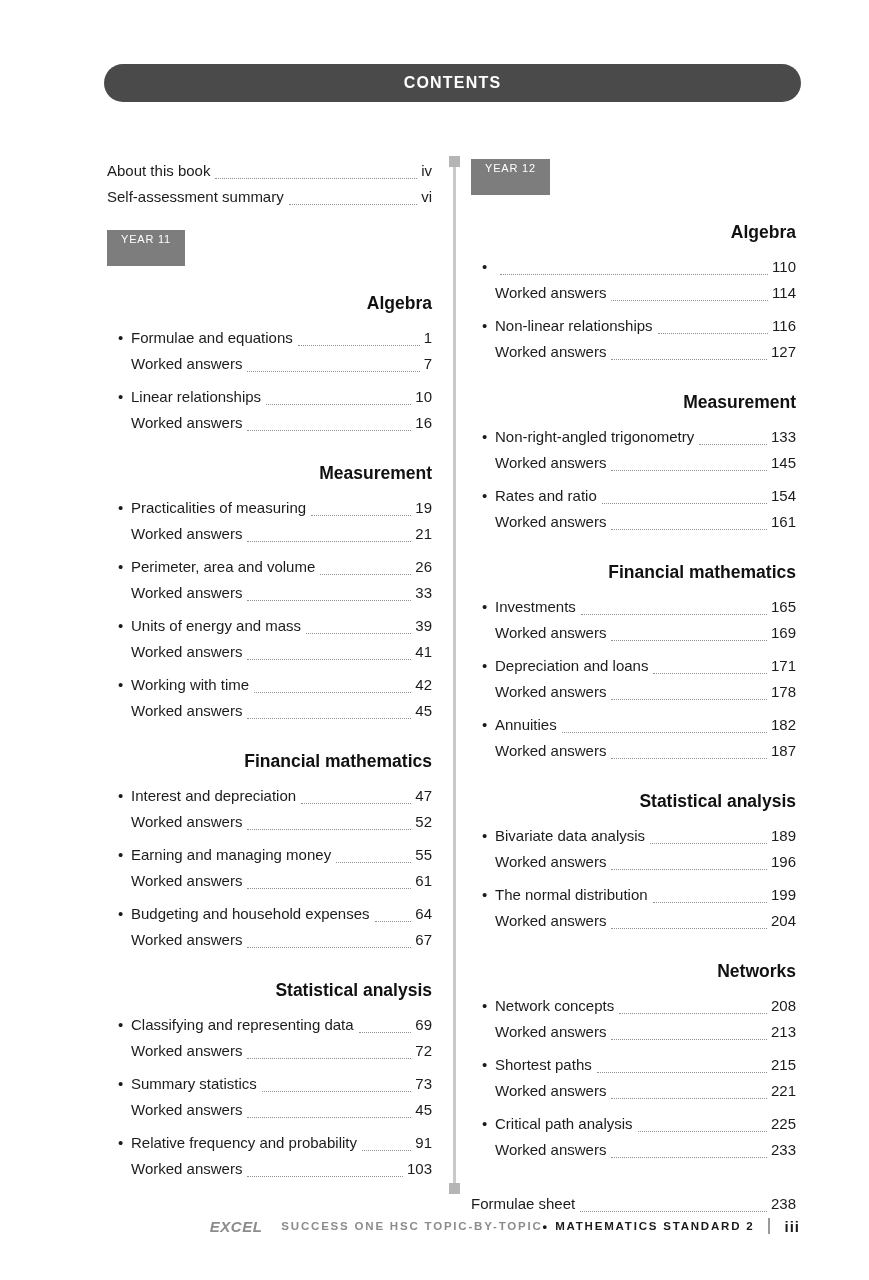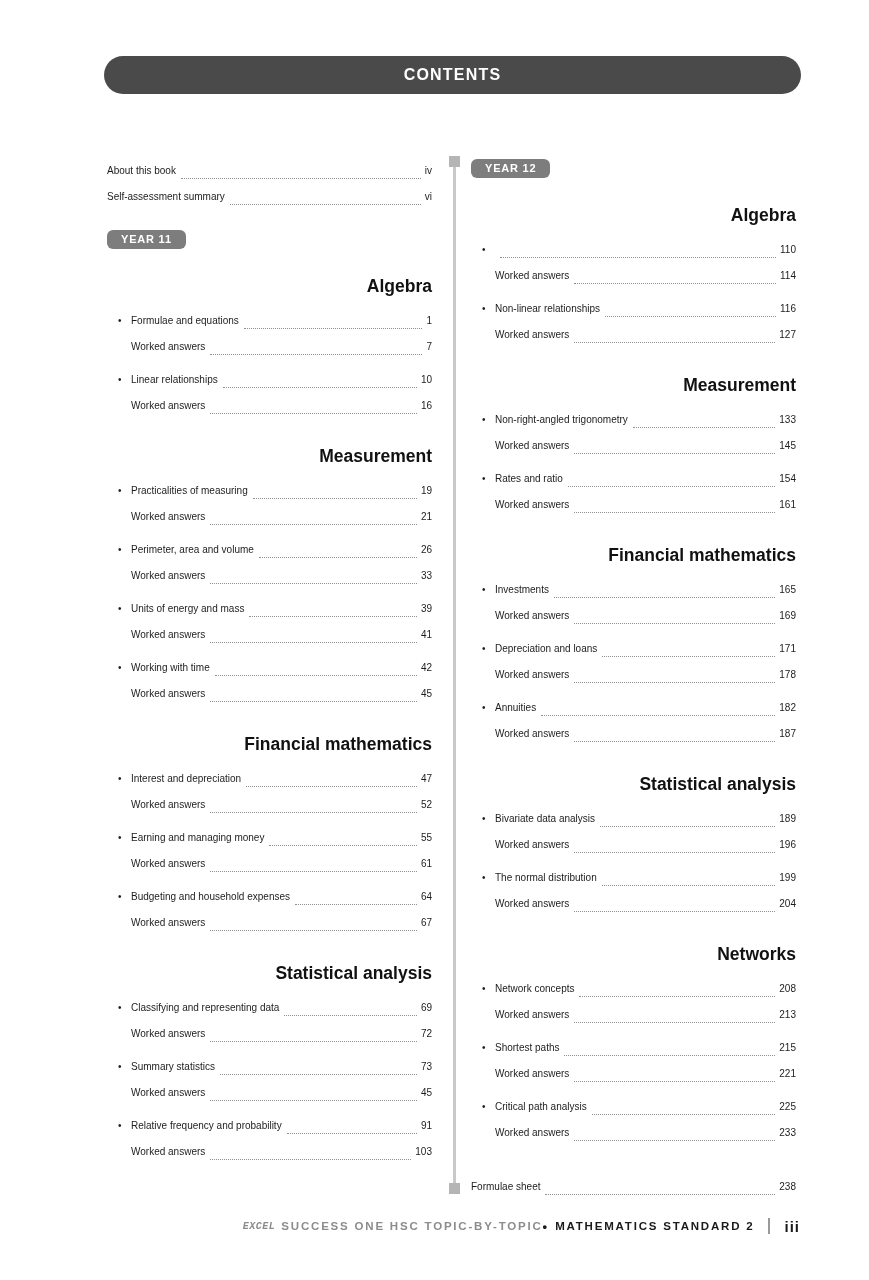--- a/index.html
+++ b/index.html
@@ -9,21 +9,21 @@
   html,body{margin:0;padding:0;}
   body{
     width:869px;height:1280px;position:relative;background:#fff;
     font-family:"Liberation Sans", sans-serif;color:var(--text);
     overflow:hidden;
   }
   .page{position:absolute;inset:0;background:#fff;}
 
   
   .contents-bar{
-    position:absolute;left:104px;right:68px;top:56px;height:38px;
+    position:absolute;left:104px;right:68px;top:64px;height:38px;
     background:var(--banner);border-radius:19px;
     display:flex;align-items:center;justify-content:center;
   }
   .contents-bar .title{
     color:#fff;font-weight:bold;font-size:16px;letter-spacing:1.2px;
   }
 
   
   .column{position:absolute;top:158px;width:325px;}
   .col-left{left:107px;}
@@ -31,34 +31,34 @@
 
   
   .divider{position:absolute;left:453px;top:158px;height:1034px;width:3px;background:var(--divider);}
   .divider .cap{position:absolute;left:-4px;width:11px;height:11px;background:var(--divider-cap);}
   .divider .cap-top{top:-2px;}
   .divider .cap-bottom{bottom:-2px;}
 
   
   .badge{
     display:inline-block;background:var(--badge);color:#fff;
-    font-size:11px;font-weight:bold;letter-spacing:0.8px;
-    padding:3px 14px 3px;border-radius:6px;line-height:13px;
+    font-size:11px;font-weight:normal;letter-spacing:0.8px;
+    padding:3px 14px 20px;border-radius:0;line-height:13px;
   }
   .col-left .badge{margin-top:20px;}
   .col-right .badge{margin-top:0px;}
 
   
   .section-heading{
     font-size:17.5px;font-weight:bold;color:#111;
     margin:24px 0 9px;line-height:26px;text-align:right;
   }
 
   
-  .toc-row{display:flex;height:26px;font-size:10px;}
+  .toc-row{display:flex;height:26px;font-size:15px;}
   .toc-row .label{flex:none;line-height:26px;white-space:nowrap;}
   .toc-row .dots{
     flex:1;height:20px;min-width:12px;
     border-bottom:1px dotted var(--leader-dots);
     margin:0 4px 0 5px;
   }
   .toc-row .pnum{flex:none;line-height:26px;text-align:right;}
   .toc-row .bullet{flex:none;width:13px;line-height:26px;}
   .topic-row{padding-left:11px;}
   .worked-row{padding-left:24px;}
@@ -67,22 +67,22 @@
   .back-matter{margin-top:28px;}
 
   
   .footer{
     position:absolute;top:1215px;right:69px;height:22px;
     display:flex;align-items:center;
     font-size:11.5px;font-weight:bold;letter-spacing:1.8px;
     color:var(--footer-muted);white-space:nowrap;
   }
   .f-brand{
-    font-family:Liberation Mono, monospace;font-style:italic;
-    font-size:10px;letter-spacing:0.5px;margin-right:6px;
+    font-family:Liberation Sans, sans-serif;font-style:italic;
+    font-size:15px;letter-spacing:0.5px;margin-right:19px;
   }
   .f-series{margin-right:0;}
   .f-sep{color:#1a1a1a;margin-right:8px;letter-spacing:0;font-size:13px;}
   .f-subject{color:#1a1a1a;}
   .f-bar{width:2px;height:16px;background:#9a9a9a;margin:0 14px;}
   .f-page{color:#1a1a1a;font-size:15px;letter-spacing:1px;}
 </style>
 </head>
 <body>
 

